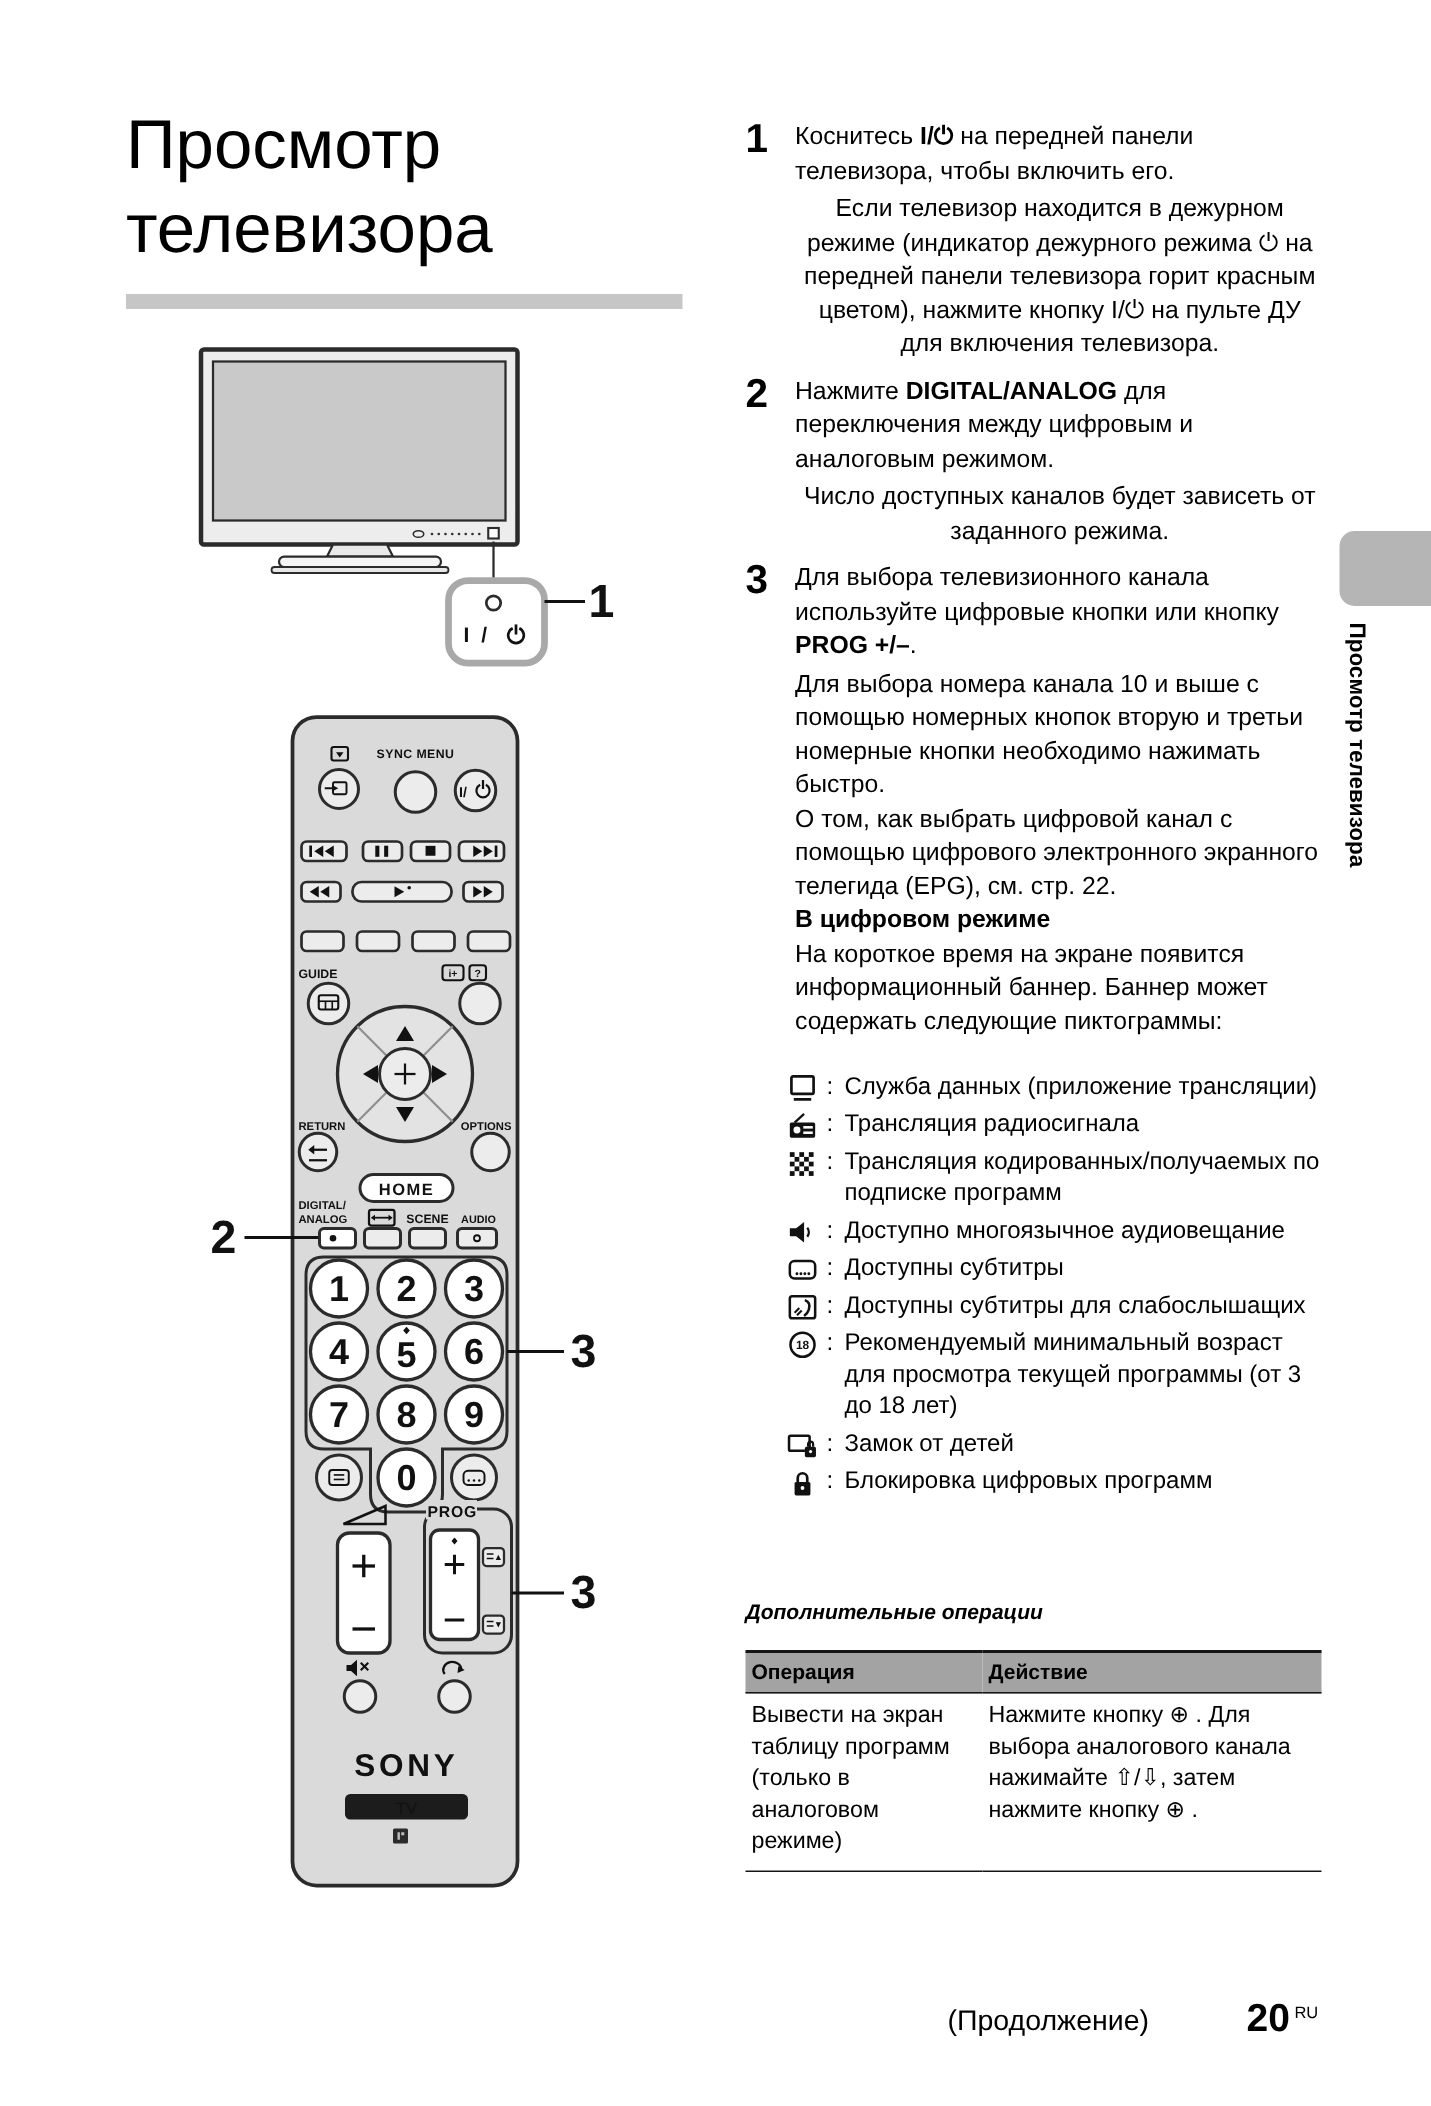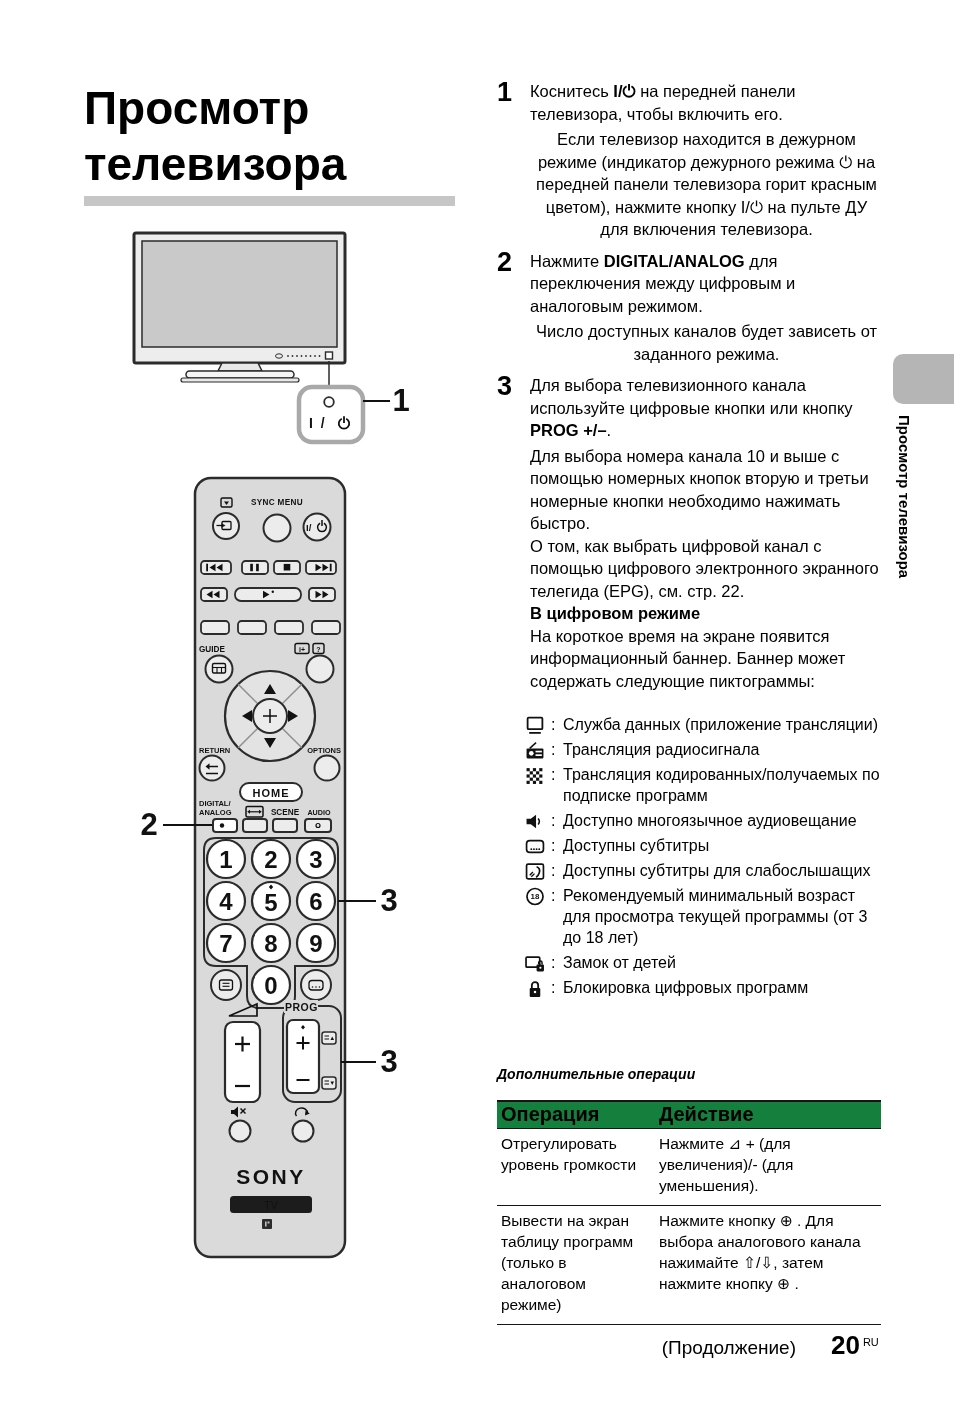--- a/index.html
+++ b/index.html
@@ -1,41 +1,41 @@
 <!DOCTYPE html>
 <html><head>
 <meta charset="utf-8">
 <style>
   html,body{margin:0;padding:0;background:#fff;}
   .page{position:relative;width:954px;height:1404px;background:#ffffff;
         font-family:"Liberation Sans",sans-serif;color:#000;overflow:hidden;}
   svg text{font-family:"Liberation Sans",sans-serif;fill:#111;}
-  .title{position:absolute;left:84px;top:80px;font-size:46px;font-weight:bold;line-height:56px;}
+  .title{position:absolute;left:84px;top:68px;font-size:46px;font-weight:normal;line-height:56px;}
   .divider{position:absolute;left:84px;top:196px;width:371px;height:10px;background:#c6c6c6;}
   .steps{position:absolute;left:497px;top:80px;width:386px;}
   .step{display:grid;grid-template-columns:33px 1fr;}
   .step-num{font-size:27px;font-weight:bold;line-height:25px;}
   .step-text{font-size:16.5px;line-height:22.5px;}
   p{margin:0;}
   .lead{margin-bottom:3px;}
   .mb1{margin-bottom:9px;text-align:center;}
   .b{font-weight:bold;}
   .sub-heading{font-weight:bold;}
   .pictos{position:absolute;left:524px;top:714px;width:360px;}
   .picto{display:grid;grid-template-columns:27px 12px 1fr;margin-bottom:4px;font-size:16px;line-height:21px;}
   .picto-icon{padding-top:2px;}
   .picto-icon svg{display:block;}
   .ops-heading{position:absolute;left:497px;top:1066px;font-size:14px;font-weight:bold;font-style:italic;}
   .ops-table{position:absolute;left:497px;top:1100px;width:384px;border-collapse:collapse;
              font-size:15.5px;line-height:21px;table-layout:fixed;}
-  .ops-table th{background:#15803d;text-align:left;font-size:20px;padding:2px 4px 3px 4px;
+  .ops-table th{background:#a3a3a3;text-align:left;font-size:14px;padding:2px 4px 3px 4px;
                 border-top:2px solid #151515;border-bottom:1.5px solid #151515;}
   .ops-table td{vertical-align:top;padding:4px 6px 9px 4px;border-bottom:1.3px solid #151515;}
   .col-op{width:158px;}
-  .footer-cont{position:absolute;left:530px;top:1337px;width:266px;text-align:right;font-size:19px;}
+  .footer-cont{position:absolute;left:500px;top:1337px;width:266px;text-align:right;font-size:19px;}
   .page-num{position:absolute;left:831px;top:1330px;display:flex;align-items:flex-start;}
   .page-num .num{font-size:26px;font-weight:bold;line-height:30px;}
   .page-num .reg{font-size:11px;font-weight:normal;margin:6px 0 0 3px;}
   .side-tab{position:absolute;left:893px;top:354px;width:61px;height:50px;background:#b5b5b5;
             border-radius:10px 0 0 10px;}
   .side-label{position:absolute;left:913px;top:415px;transform:rotate(90deg);transform-origin:0 0;
               font-size:15px;font-weight:bold;white-space:nowrap;}
   .abs{position:absolute;}
 </style>
 </head>
@@ -510,24 +510,20 @@
         <col>
       </colgroup>
     <thead>
       <tr>
         <th>Операция</th>
         <th>Действие</th>
       </tr>
     </thead>
     <tbody>
       <tr>
-        <td>Отрегулировать уровень громкости</td>
-        <td>Нажмите ⊿ + (для увеличения)/- (для уменьшения).</td>
-      </tr>
-      <tr>
         <td>Вывести на экран таблицу программ (только в аналоговом режиме)</td>
         <td>Нажмите кнопку ⊕ . Для выбора аналогового канала нажимайте ⇧/⇩, затем нажмите кнопку ⊕ .</td>
       </tr>
     </tbody>
   </table>
 
   <div class="footer-cont">(Продолжение)</div>
   <div class="page-num">
     <span class="num">20</span>
     <span class="reg">RU</span>

